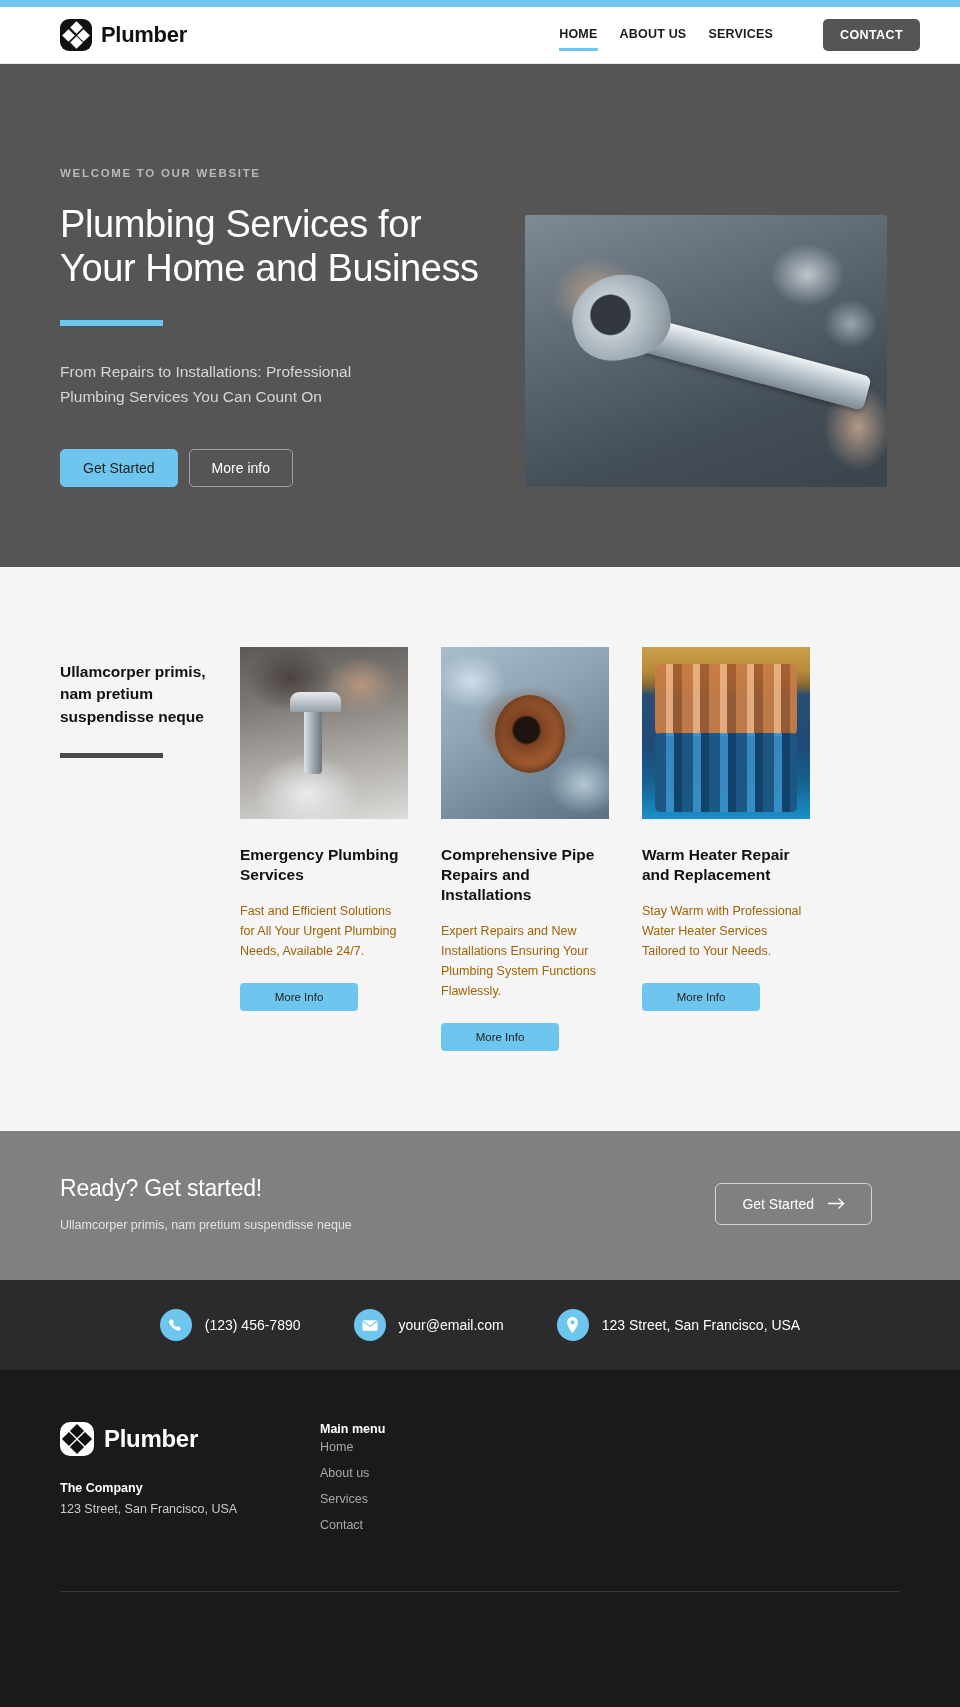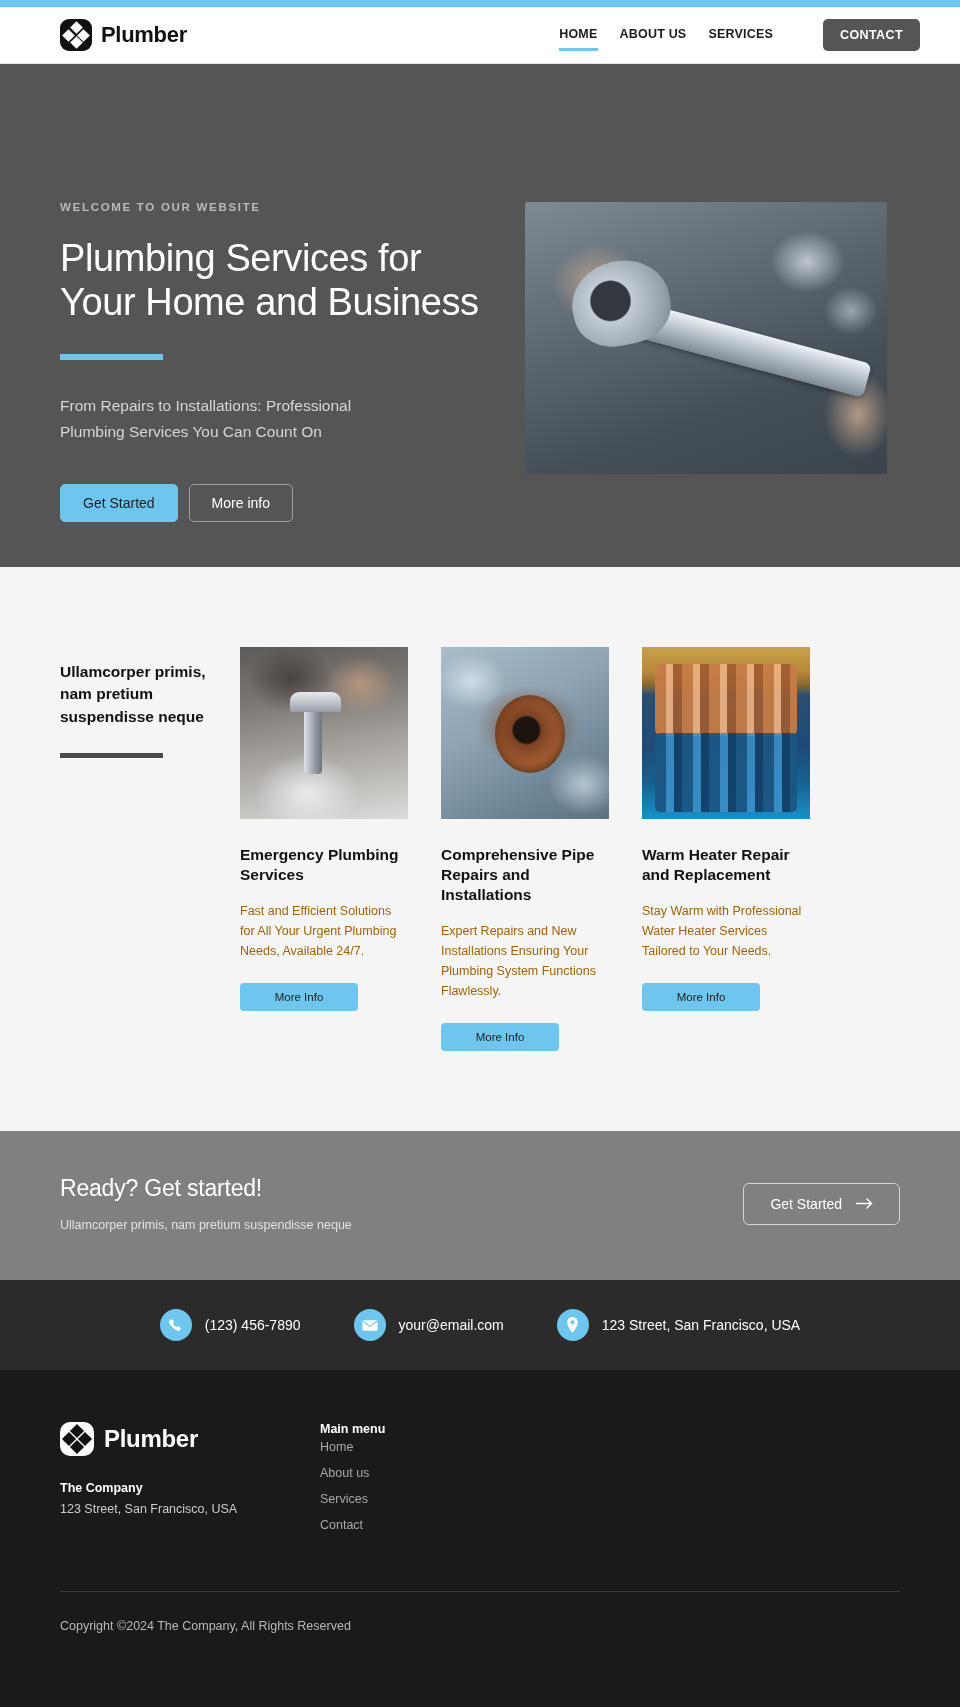--- a/index.html
+++ b/index.html
@@ -78,23 +78,23 @@
     padding: 9px 17px;
     border: none;
     border-radius: 5px;
     cursor: pointer;
     font-family: "Liberation Sans", sans-serif;
   }
 
   
   .hero {
     background: #555555;
-    padding: 80px 60px 40px 60px;
-    display: flex;
-    align-items: center;
+    padding: 80px 60px 80px 60px;
+    display: flex;
+    align-items: flex-end;
     height: 503px;
   }
   .hero-left { width: 420px; padding-top: 52px; }
   .eyebrow {
     font-size: 11.5px;
     font-weight: 700;
     letter-spacing: 1.7px;
     color: #b9b9b9;
     margin-bottom: 23px;
   }
@@ -190,21 +190,21 @@
     font-size: 11.5px;
     padding: 8px 0;
     width: 118px;
     cursor: pointer;
     font-family: "Liberation Sans", sans-serif;
   }
 
   
   .cta {
     background: #808080;
-    padding: 42px 60px 46px 60px;
+    padding: 42px 88px 46px 60px;
     display: flex;
     align-items: center;
     height: 149px;
   }
   .cta-text { flex: 1; }
   .cta-text h2 {
     font-size: 23px;
     font-weight: 400;
     color: #ffffff;
     margin-bottom: 16px;
@@ -544,16 +544,15 @@
         <a>Home</a>
         <a>About us</a>
         <a>Services</a>
         <a>Contact</a>
       </div>
 
 
     </div>
 
     <div class="footer-divider"></div>
-    <div class="copyright">Copyright ©2024 The Company, All Rights Reserved</div>
   </div>
 
 </div>
 
 </body></html>

